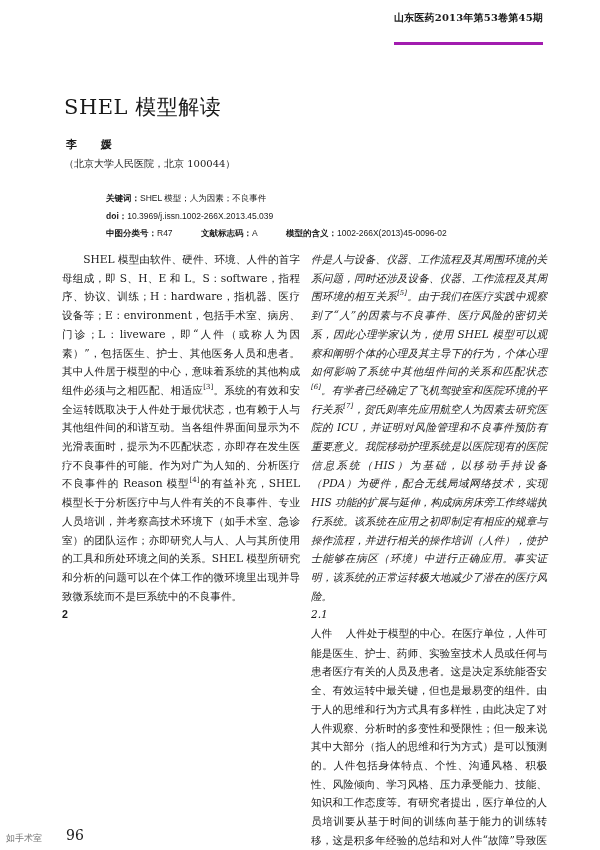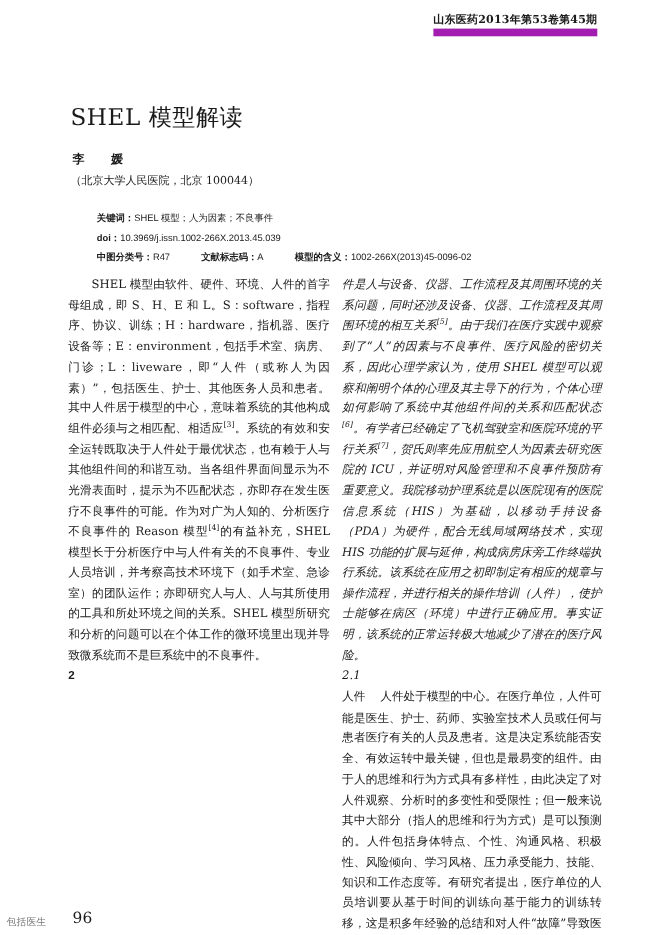--- a/index.html
+++ b/index.html
@@ -1,21 +1,21 @@
 <!DOCTYPE html>
 <html><head>
 <meta charset="utf-8">
 <style>
   html, body { margin: 0; padding: 0; background: #ffffff; }
   body { width: 600px; height: 850px; position: relative; overflow: hidden; font-family: "DejaVu Serif", "Liberation Serif", serif; color: #1a1a1a; }
-  .running-header { position: absolute; top: 11px; right: 57px; font-size: 10px; font-weight: bold; letter-spacing: 0.2px; border-bottom: 7px solid #a21caf; padding-bottom: 1px; }
+  .running-header { position: absolute; top: 11px; right: 57px; font-size: 10px; font-weight: bold; letter-spacing: 0.2px; border-bottom: 3px solid #a21caf; padding-bottom: 17px; }
   .title { position: absolute; top: 93px; left: 64px; font-size: 21px; font-weight: normal; letter-spacing: 0.5px; margin: 0; }
   .author { position: absolute; top: 137px; left: 66px; font-size: 11px; font-weight: bold; letter-spacing: 10px; }
   .affil { position: absolute; top: 157px; left: 64px; font-size: 10px; }
-  .meta { position: absolute; left: 88px; font-size: 8.5px; font-family: "Liberation Sans", sans-serif; }
+  .meta { position: absolute; left: 106px; font-size: 8.5px; font-family: "Liberation Sans", sans-serif; }
   .meta b { font-weight: bold; }
   .meta-kw { top: 193px; }
   .meta-doi { top: 211px; }
   .meta-cls { top: 228px; }
   .meta-cls span.gap { display: inline-block; width: 26px; }
   .col { position: absolute; top: 250px; font-size: 10.6px; line-height: 18.7px; text-align: justify; }
   .col-left { left: 62px; width: 238px; }
   .col-right { left: 311px; width: 236px; }
   .col p { margin: 0; text-indent: 2em; }
   .col p.noindent { text-indent: 0; font-style: italic; }
@@ -52,13 +52,13 @@
   <h2><span class="num">2</span></h2>
 
 </div>
 
 <div class="col col-right">
   <p class="noindent"><span>件是人与设备、仪器、工作流程及其周围环境的关系问题，同时还涉及设备、仪器、工作流程及其周围环境的相互关系</span><sup>[5]</sup><span>。由于我们在医疗实践中观察到了“人”的因素与不良事件、医疗风险的密切关系，因此心理学家认为，使用 SHEL 模型可以观察和阐明个体的心理及其主导下的行为，个体心理如何影响了系统中其他组件间的关系和匹配状态</span><sup>[6]</sup><span>。有学者已经确定了飞机驾驶室和医院环境的平行关系</span><sup>[7]</sup><span>，贺氏则率先应用航空人为因素去研究医院的 ICU，并证明对风险管理和不良事件预防有重要意义。我院移动护理系统是以医院现有的医院信息系统（HIS）为基础，以移动手持设备（PDA）为硬件，配合无线局域网络技术，实现 HIS 功能的扩展与延伸，构成病房床旁工作终端执行系统。该系统在应用之初即制定有相应的规章与操作流程，并进行相关的操作培训（人件），使护士能够在病区（环境）中进行正确应用。事实证明，该系统的正常运转极大地减少了潜在的医疗风险。</span></p>
   <p class="noindent"><span>2.1</span>&nbsp;&nbsp;&nbsp;&nbsp;</p><h3>人件</h3>&nbsp;&nbsp;&nbsp;&nbsp;<span>人件处于模型的中心。在医疗单位，人件可能是医生、护士、药师、实验室技术人员或任何与患者医疗有关的人员及患者。这是决定系统能否安全、有效运转中最关键，但也是最易变的组件。由于人的思维和行为方式具有多样性，由此决定了对人件观察、分析时的多变性和受限性；但一般来说其中大部分（指人的思维和行为方式）是可以预测的。人件包括身体特点、个性、沟通风格、积极性、风险倾向、学习风格、压力承受能力、技能、知识和工作态度等。有研究者提出，医疗单位的人员培训要从基于时间的训练向基于能力的训练转移，这是积多年经验的总结和对人件“故障”导致医疗不良事件的确认并进而提出的重要建议。能力的训练是为了保证个体在特定的环境中具有有效而又确保安全的工作能力。由于最好的训练系统和方法仍不能避免个体固有的局限性，因此医疗从业人员的选择和招聘也</span><p></p>
 </div>
 
 <div class="page-num">96</div>
-<div class="watermark">包括医生</div>
+<div class="watermark">如手术室</div>
 
 </body></html>

